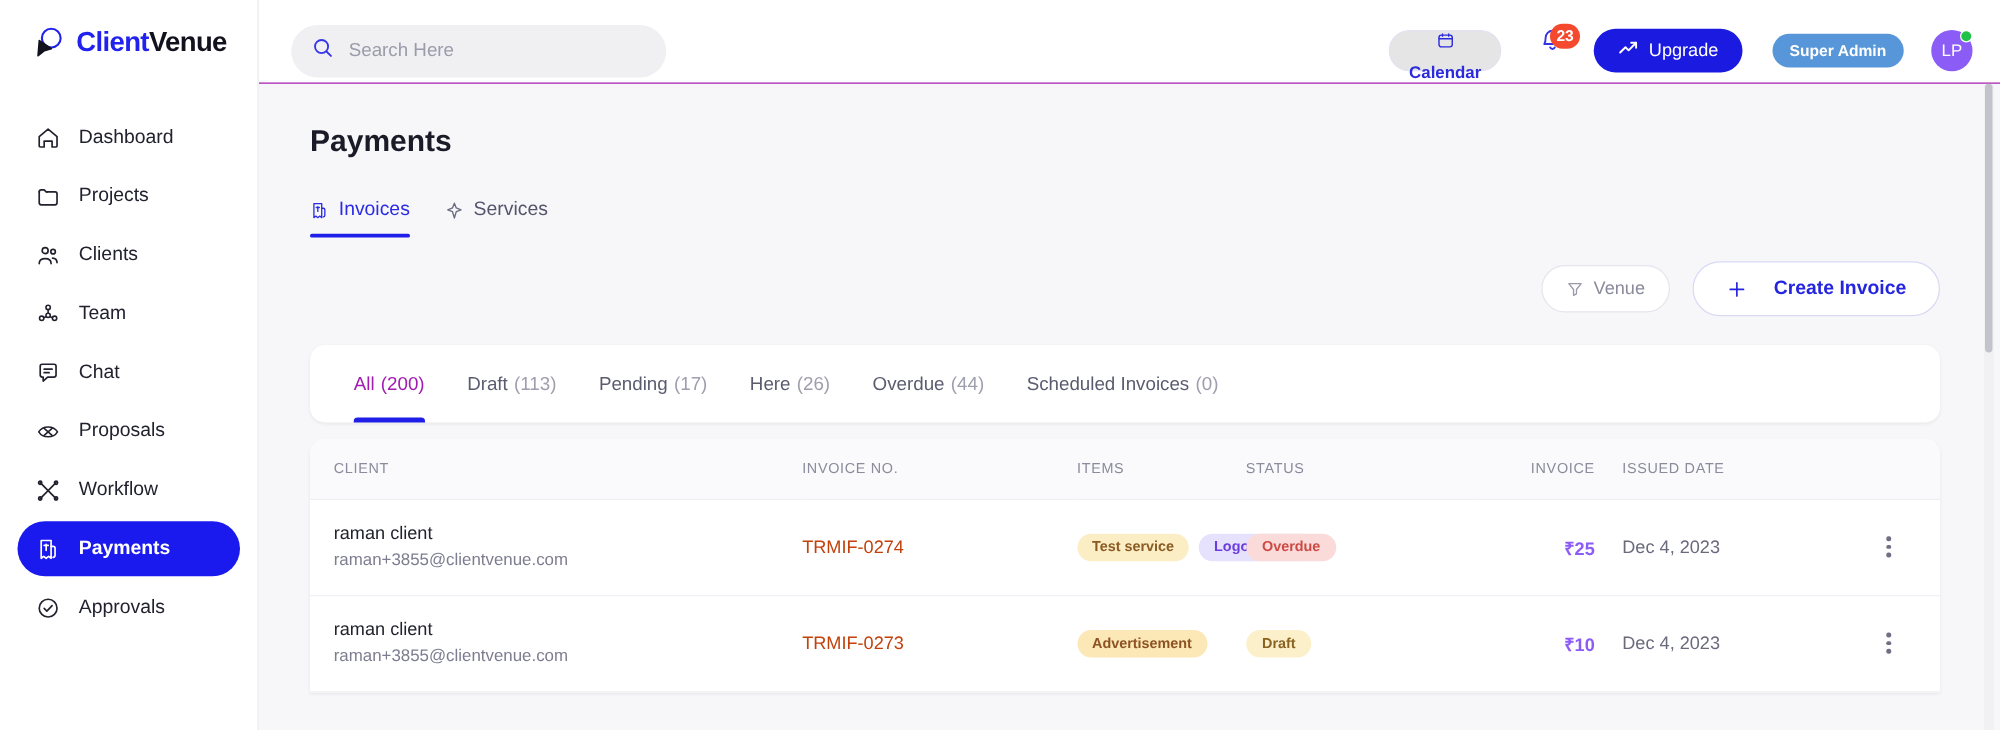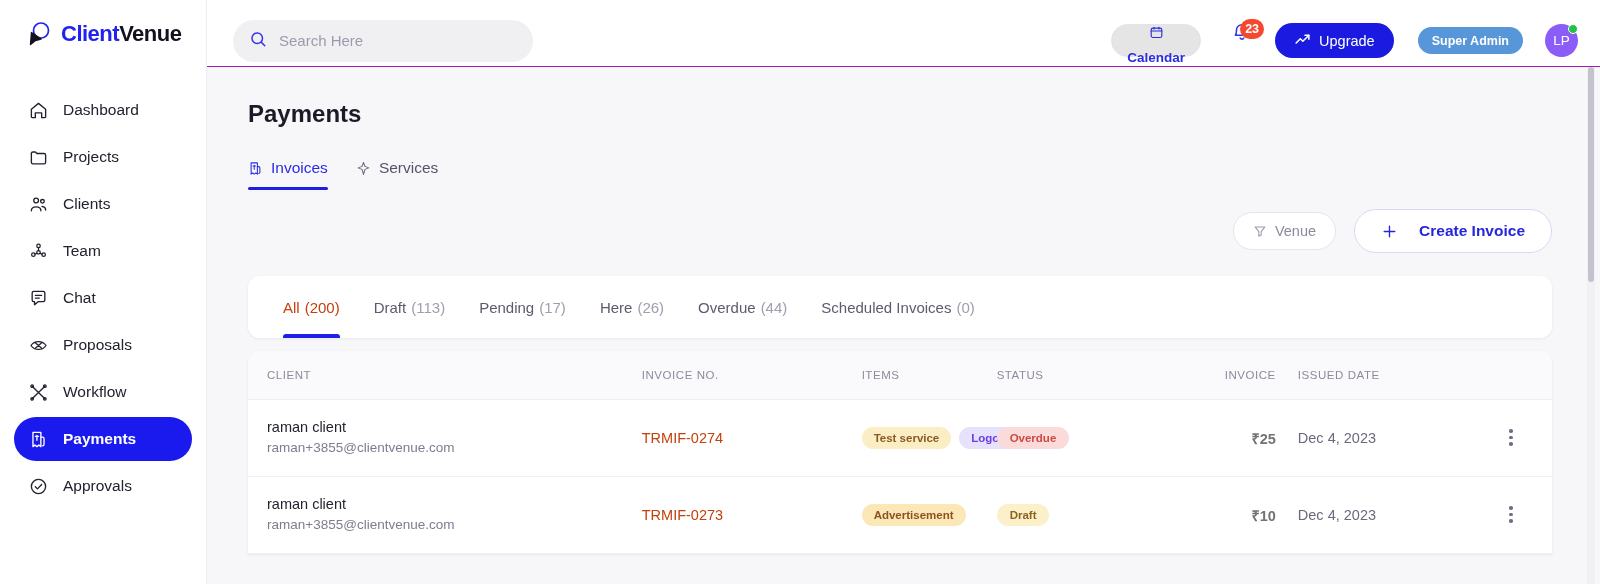--- a/index.html
+++ b/index.html
@@ -122,21 +122,21 @@
   .create-btn span { font-size: 15.5px; color: #2525e0; font-weight: 600; }
 
   .tabs-card {
     margin-top: 23px; background: #fff; border-radius: 12px;
     box-shadow: 0 1px 3px rgba(22,22,44,0.07);
     height: 62px; display: flex; align-items: center; padding: 0 35px; gap: 34px;
   }
   .ftab { position: relative; height: 62px; display: flex; align-items: center; cursor: pointer; }
   .ftab-label { font-size: 15px; color: #5b5b70; white-space: nowrap; }
   .ftab-count { font-size: 15px; color: #9e9eae; margin-left: 5px; }
-  .ftab.active .ftab-label, .ftab.active .ftab-count { color: #c2410c; }
+  .ftab.active .ftab-label, .ftab.active .ftab-count { color: #a21caf; }
   .ftab.active::after {
     content: ""; position: absolute; left: 0; right: 0; bottom: 0;
     height: 4px; background: #1e1ee8; border-radius: 3px 3px 0 0;
   }
 
   .table-card {
     margin-top: 13px; background: #fff; border-radius: 12px 12px 0 0;
     box-shadow: 0 1px 3px rgba(22,22,44,0.07); overflow: hidden;
   }
   table { width: 100%; border-collapse: collapse; table-layout: fixed; }
@@ -151,21 +151,21 @@
   .col-status  { width: 178px; }
   .col-amount  { width: 95px; text-align: right !important; }
   .col-date    { width: 190px; padding-left: 22px !important; }
   .col-menu    { width: 80px; }
 
   tbody tr { border-bottom: 1px solid #f0f0f5; }
   tbody td { padding: 17px 0; vertical-align: middle; }
   .client-name { font-size: 14.5px; color: #23232f; line-height: 1.5; }
   .client-email { font-size: 13.5px; color: #7d7d90; line-height: 1.5; }
   .invoice-no { font-size: 14.5px; color: #c2410c; }
-  .amount { font-size: 14.5px; color: #737373; font-weight: 600; text-align: right; }
+  .amount { font-size: 14.5px; color: #8b5cf6; font-weight: 600; text-align: right; }
   .issued-date { font-size: 14.5px; color: #6a6a7d; }
 
   .chips { display: flex; flex-direction: row; gap: 8px; align-items: flex-start; }
   .chip {
     display: inline-block; border-radius: 13px; padding: 5px 12px;
     font-size: 11.5px; font-weight: 600; white-space: nowrap;
   }
   .chip-yellow { background: #fbeec4; color: #8a5a22; }
   .chip-purple { background: #e6e1fc; color: #6b3de0; }
   .chip-amber  { background: #fce7b6; color: #8d5221; }

